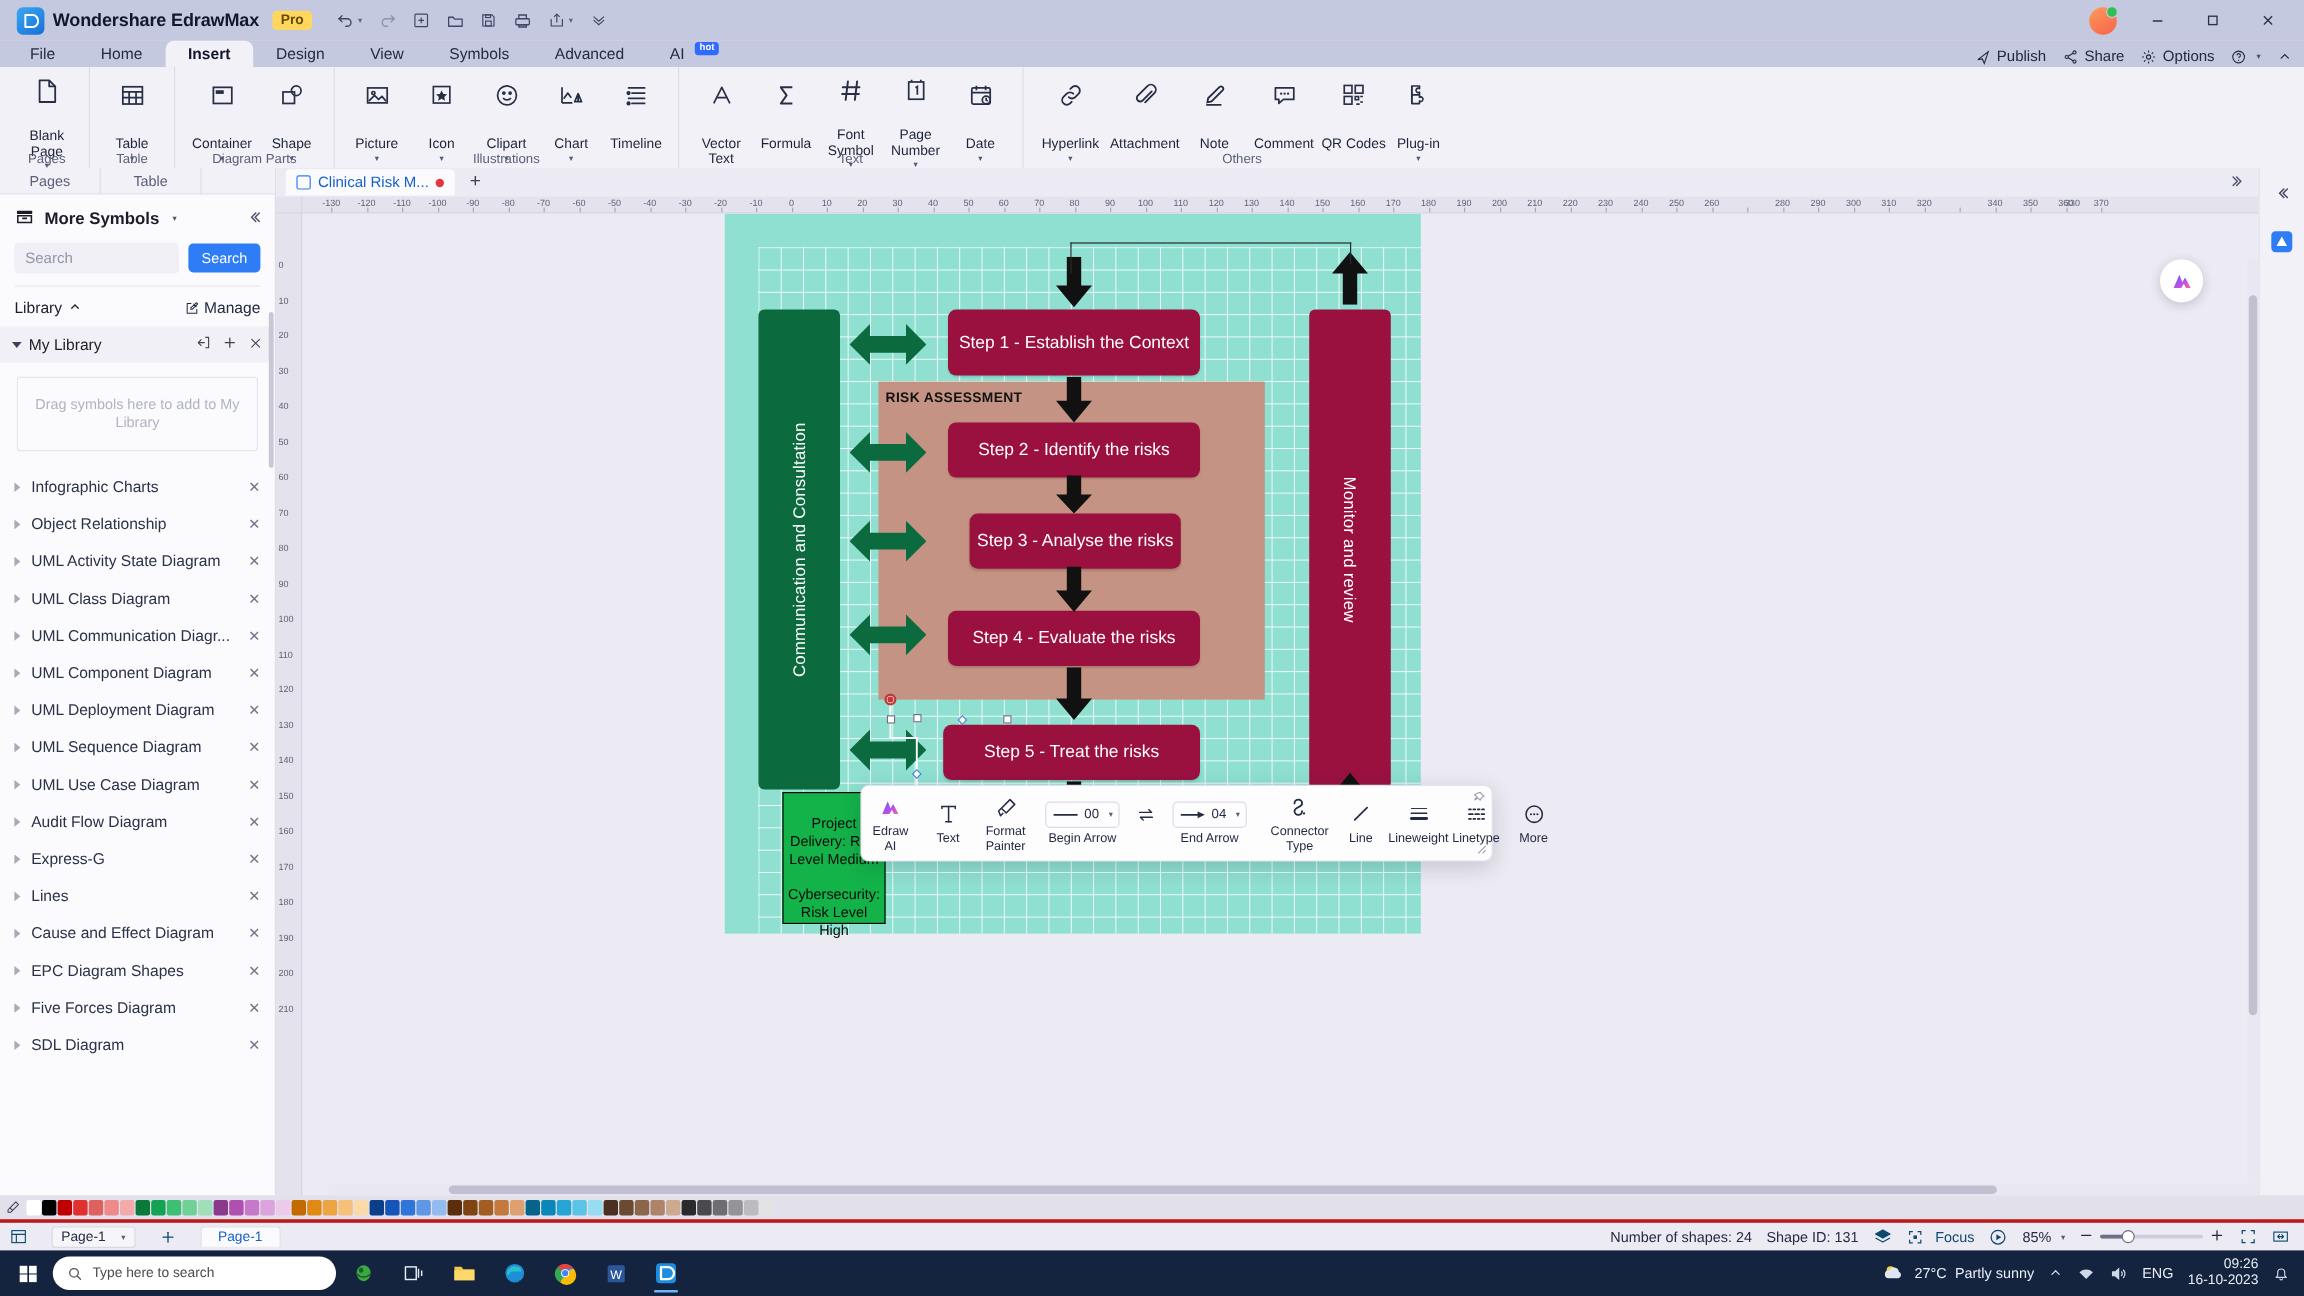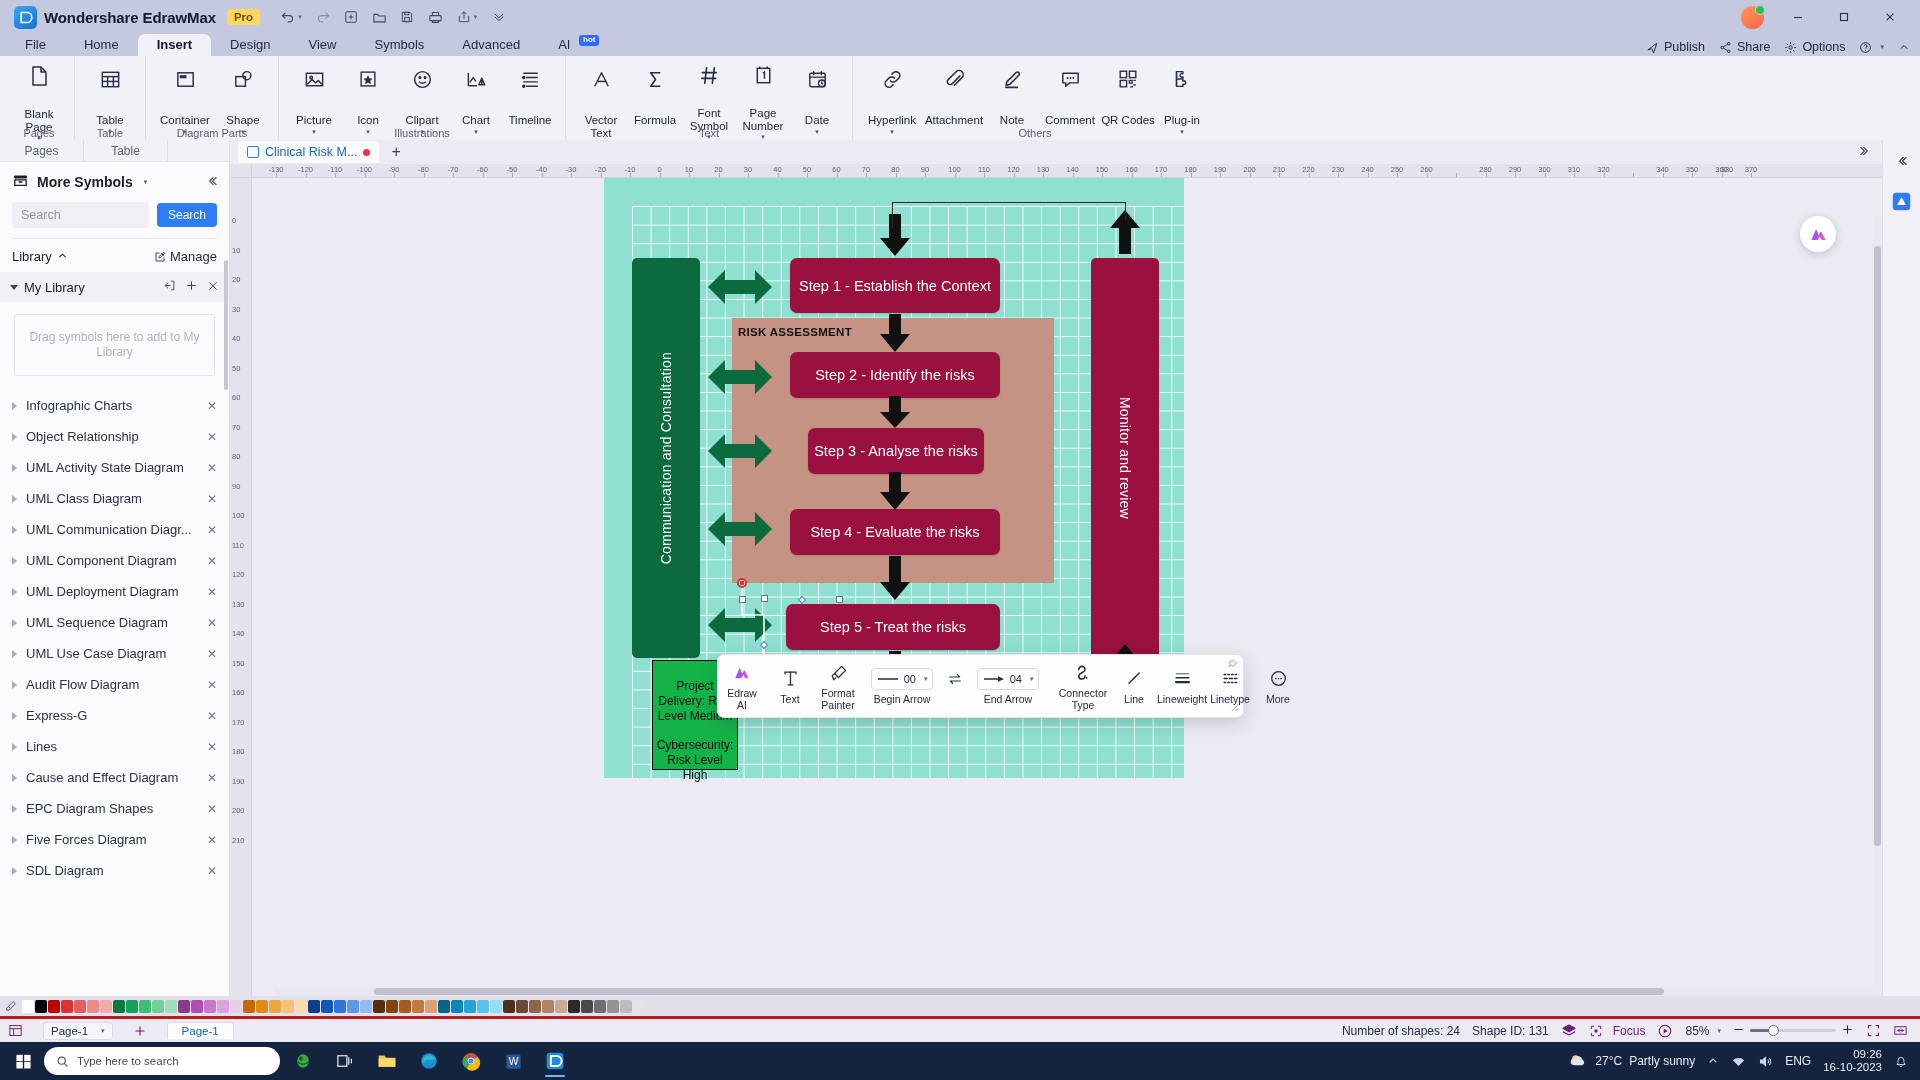--- a/index.html
+++ b/index.html
@@ -256,21 +256,21 @@
   }
   .pal-lead { display: flex; align-items: center; gap: 2px; margin-right: 4px; color: #3b4159; }
   .swatch { width: 12px; height: 13px; border-radius: 2px; flex: 0 0 12px; }
 
   
   .statusbar {
     height: 26px; background: #eceaf2; display: flex; align-items: center;
     padding: 0 8px; flex: 0 0 26px; font-size: 12px; color: #242b44; gap: 20px;
     border-top: 3px solid #b91c1c;
   }
-  .sb-ico { display: flex; align-items: center; justify-content: center; color: #701a75; }
+  .sb-ico { display: flex; align-items: center; justify-content: center; color: #0c4a6e; }
   .pagepill {
     display: flex; align-items: center; gap: 10px; border: 1px solid #dcd9e6; border-radius: 3px;
     padding: 1px 7px; height: 18px; font-size: 11.5px; color: #242b44; background: #f6f5fa;
   }
   .pagetab {
     background: #fbfbfd; border: 1px solid #dcd9e6; border-bottom: none; border-radius: 3px 3px 0 0;
     padding: 2px 14px; font-size: 11.5px; color: #1663c7;
   }
   .sb-right { margin-left: auto; display: flex; align-items: center; gap: 12px; }
   .zoomslider { display: flex; align-items: center; gap: 5px; }

